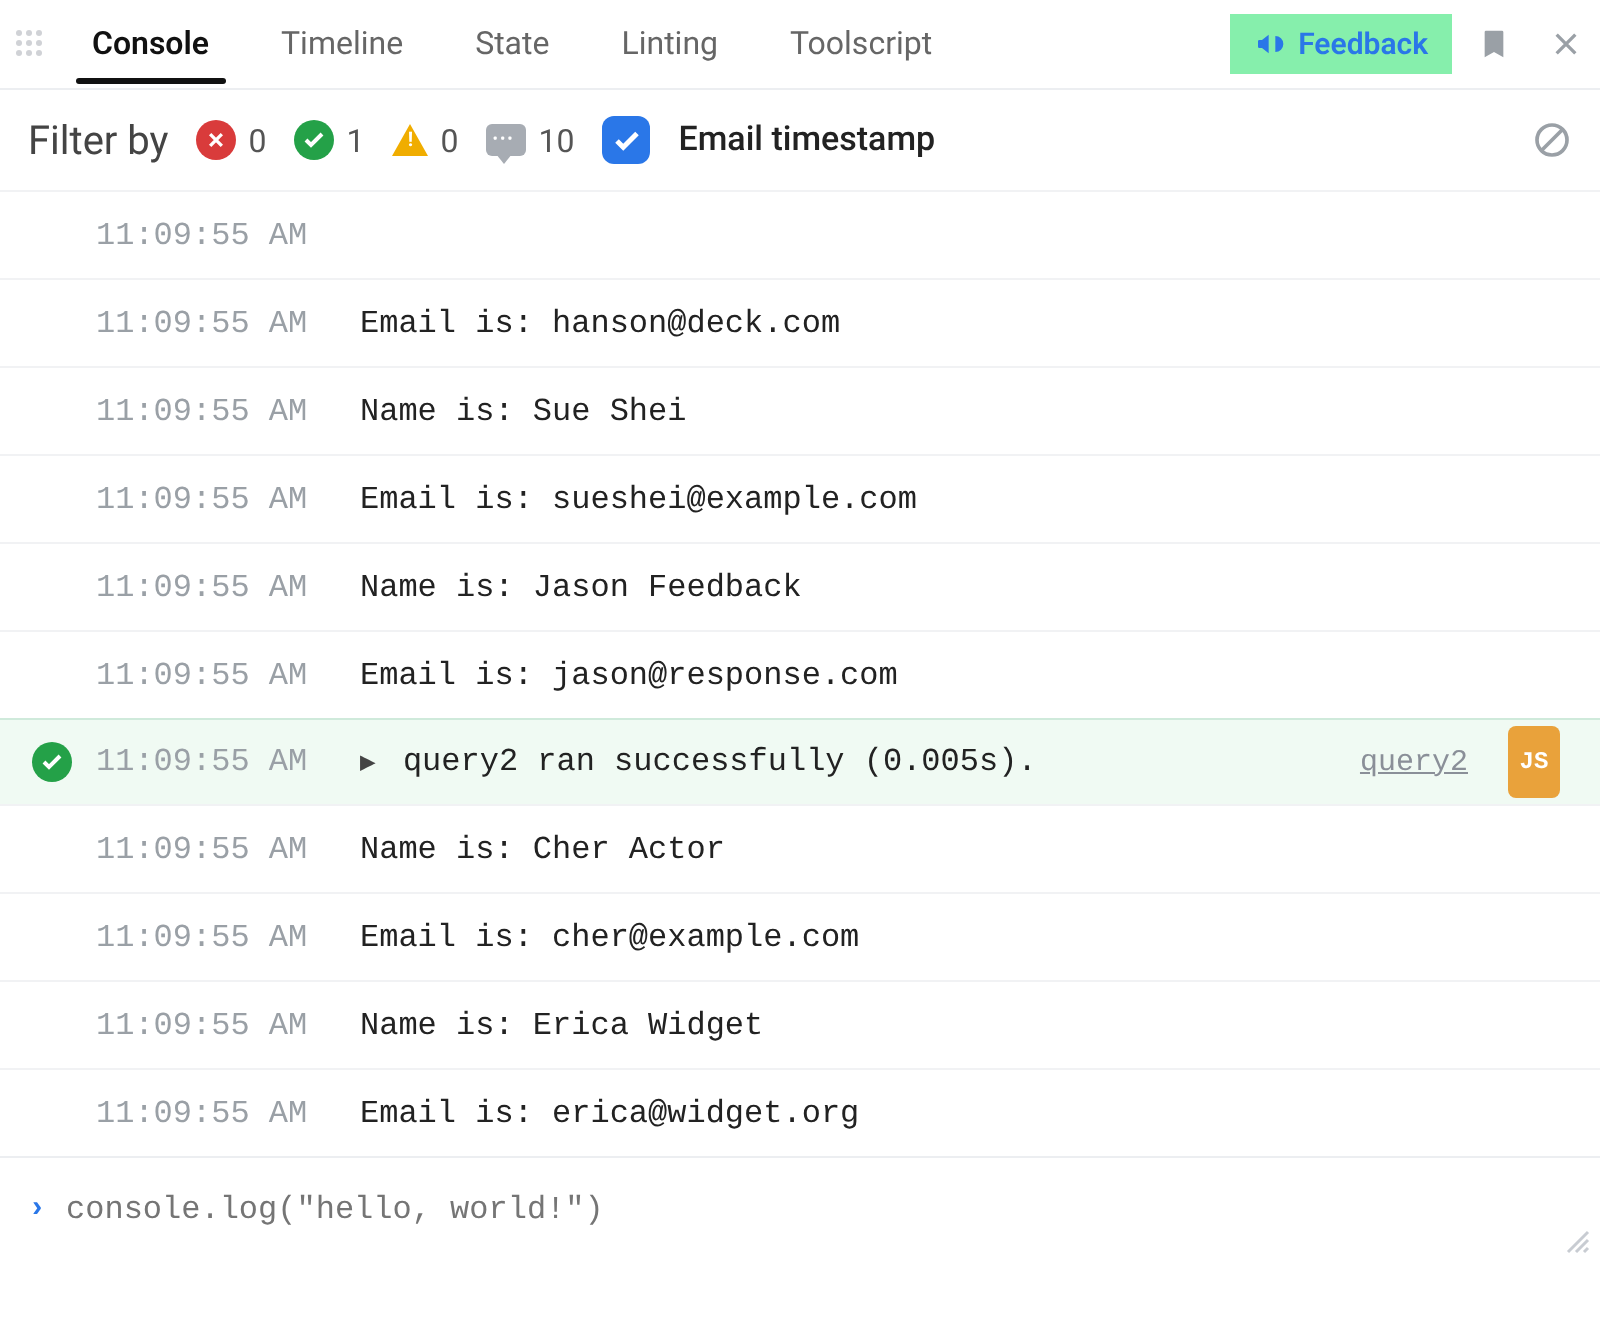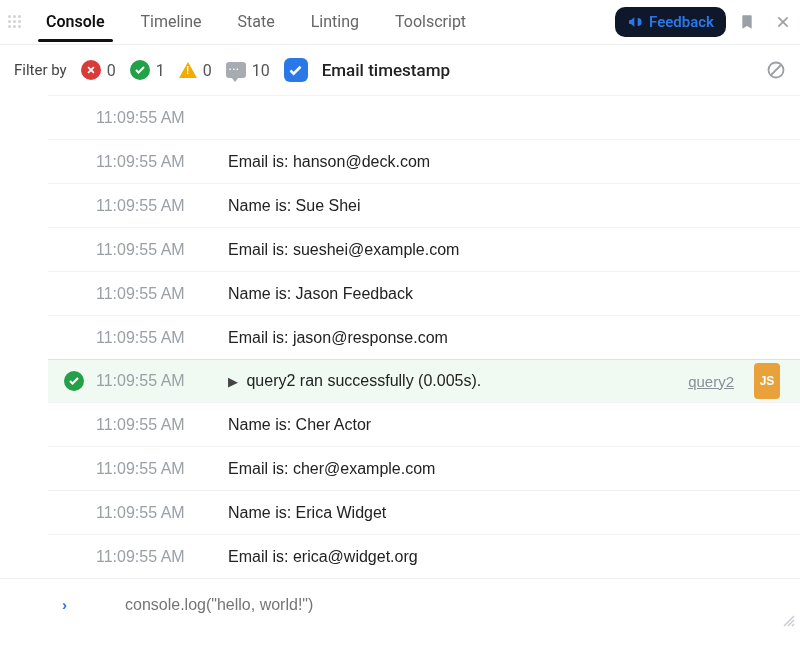--- a/index.html
+++ b/index.html
@@ -5,21 +5,21 @@
   * { margin: 0; padding: 0; box-sizing: border-box; }
   body {
     font-family: -apple-system, BlinkMacSystemFont, "Segoe UI", Roboto, sans-serif;
     font-size: 14px;
     color: #333;
     width: 800px;
     height: 670px;
     overflow: hidden;
     background: #fff;
   }
-  .mono { font-family: Liberation Sans, sans-serif; margin-left: 48px; }
+  .mono { font-family: Liberation Mono, monospace; }
 
   
   .tabbar {
     display: flex;
     align-items: center;
     height: 44px;
     padding: 0 2px 0 4px;
     background: #fff;
   }
   .grip {
@@ -44,22 +44,22 @@
   .tab.active::after {
     content: "";
     position: absolute; left:0; right:0; bottom:0;
     height: 3px; background: #111; border-radius: 2px;
   }
   .tabbar-spacer { flex: 1; }
   .feedback-btn {
     display: inline-flex; align-items: center;
     gap: 6px;
     color: #2a77e8;
-    background: #0f172a;
-    border-radius: 10px;
+    background: #86efac;
+    border-radius: 0;
     padding: 6px 12px;
     font-weight: 600;
     font-size: 15px;
     cursor: pointer;
   }
   .tabbar-icon {
     width: 30px; height: 30px;
     display: inline-flex; align-items: center; justify-content: center;
     color: #9aa0a6; cursor: pointer;
     margin-left: 6px;
@@ -67,21 +67,21 @@
   }
   .divider-h { height: 1px; background: #eceef1; }
 
   
   .filterbar {
     display: flex; align-items: center;
     height: 50px;
     padding: 0 14px;
     gap: 14px;
   }
-  .filter-label { color: #444; font-size: 15px; }
+  .filter-label { color: #444; font-size: 20px; }
   .chip {
     display: inline-flex; align-items: center; gap: 6px;
     color: #555; font-size: 16px;
   }
   .chip .count { color: #555; }
   .circ {
     width: 20px; height: 20px; border-radius: 50%;
     display: inline-flex; align-items: center; justify-content: center;
   }
   .circ.red { background:#d93b3b; color:#fff; }

